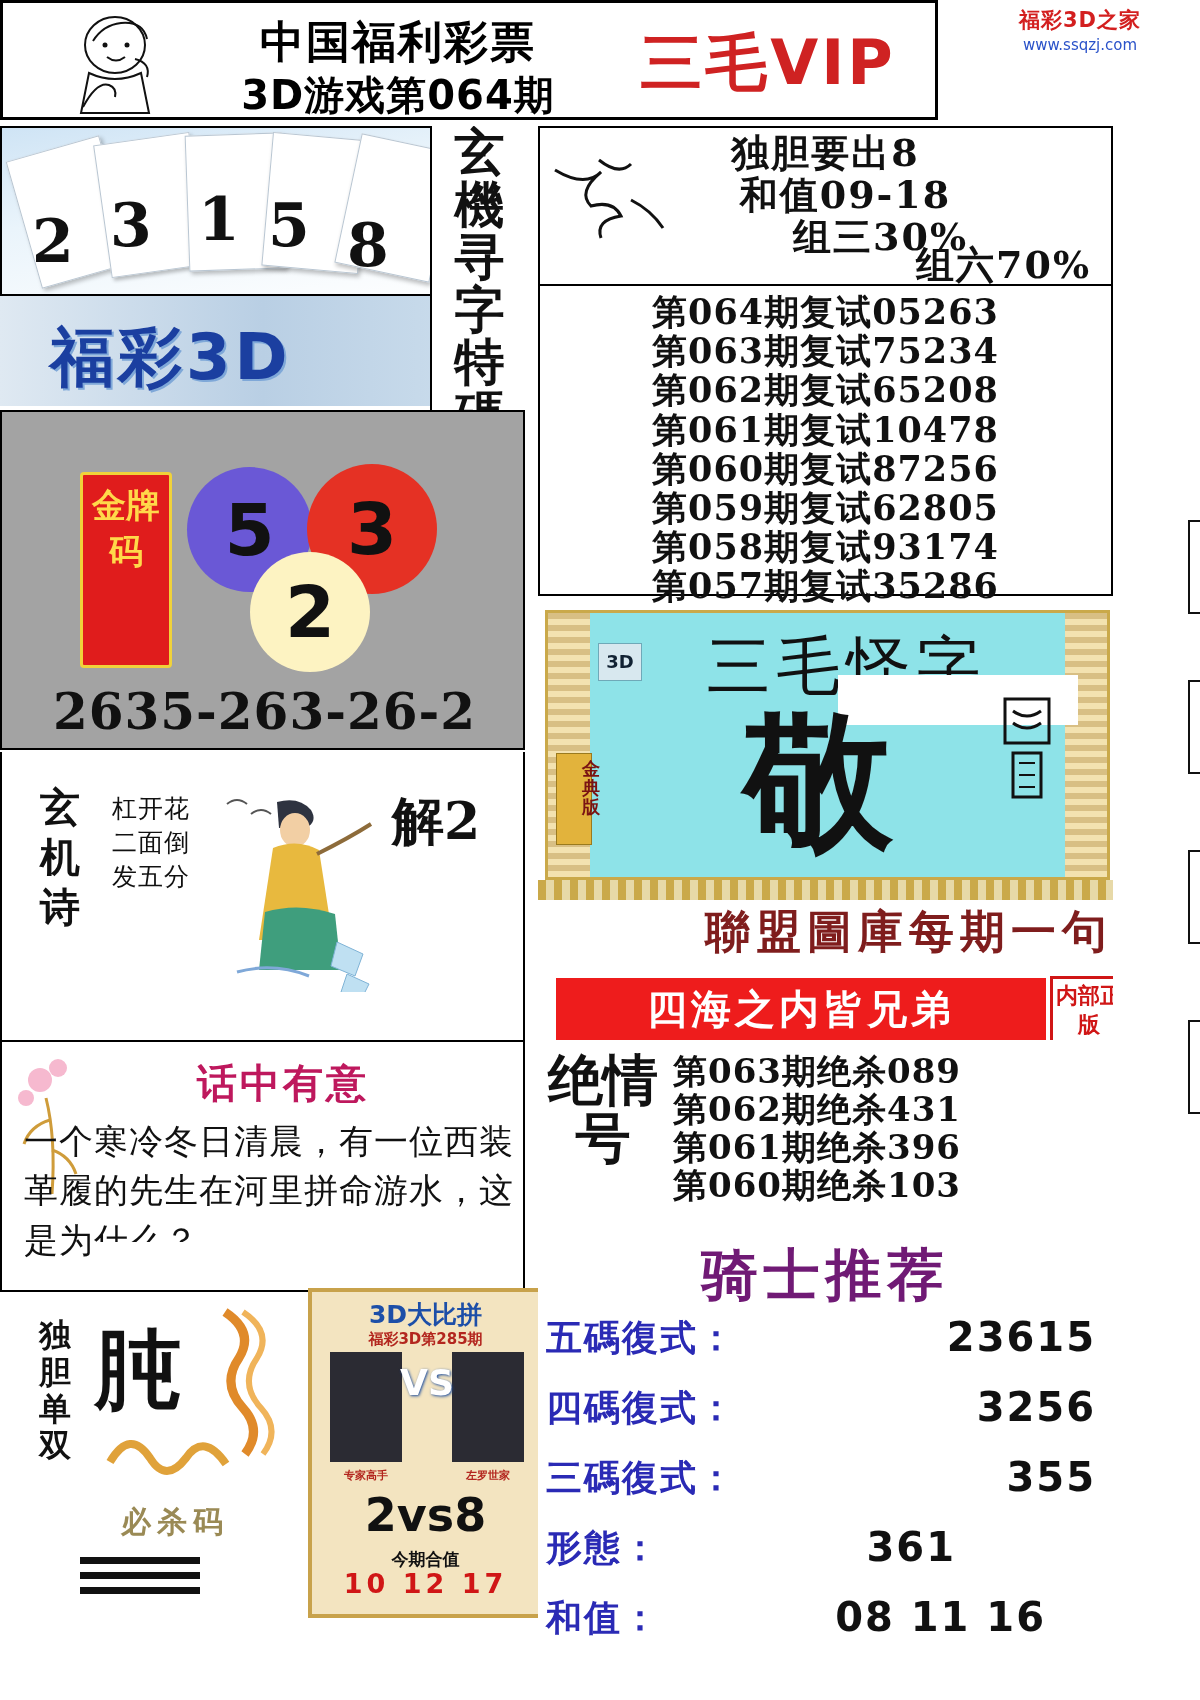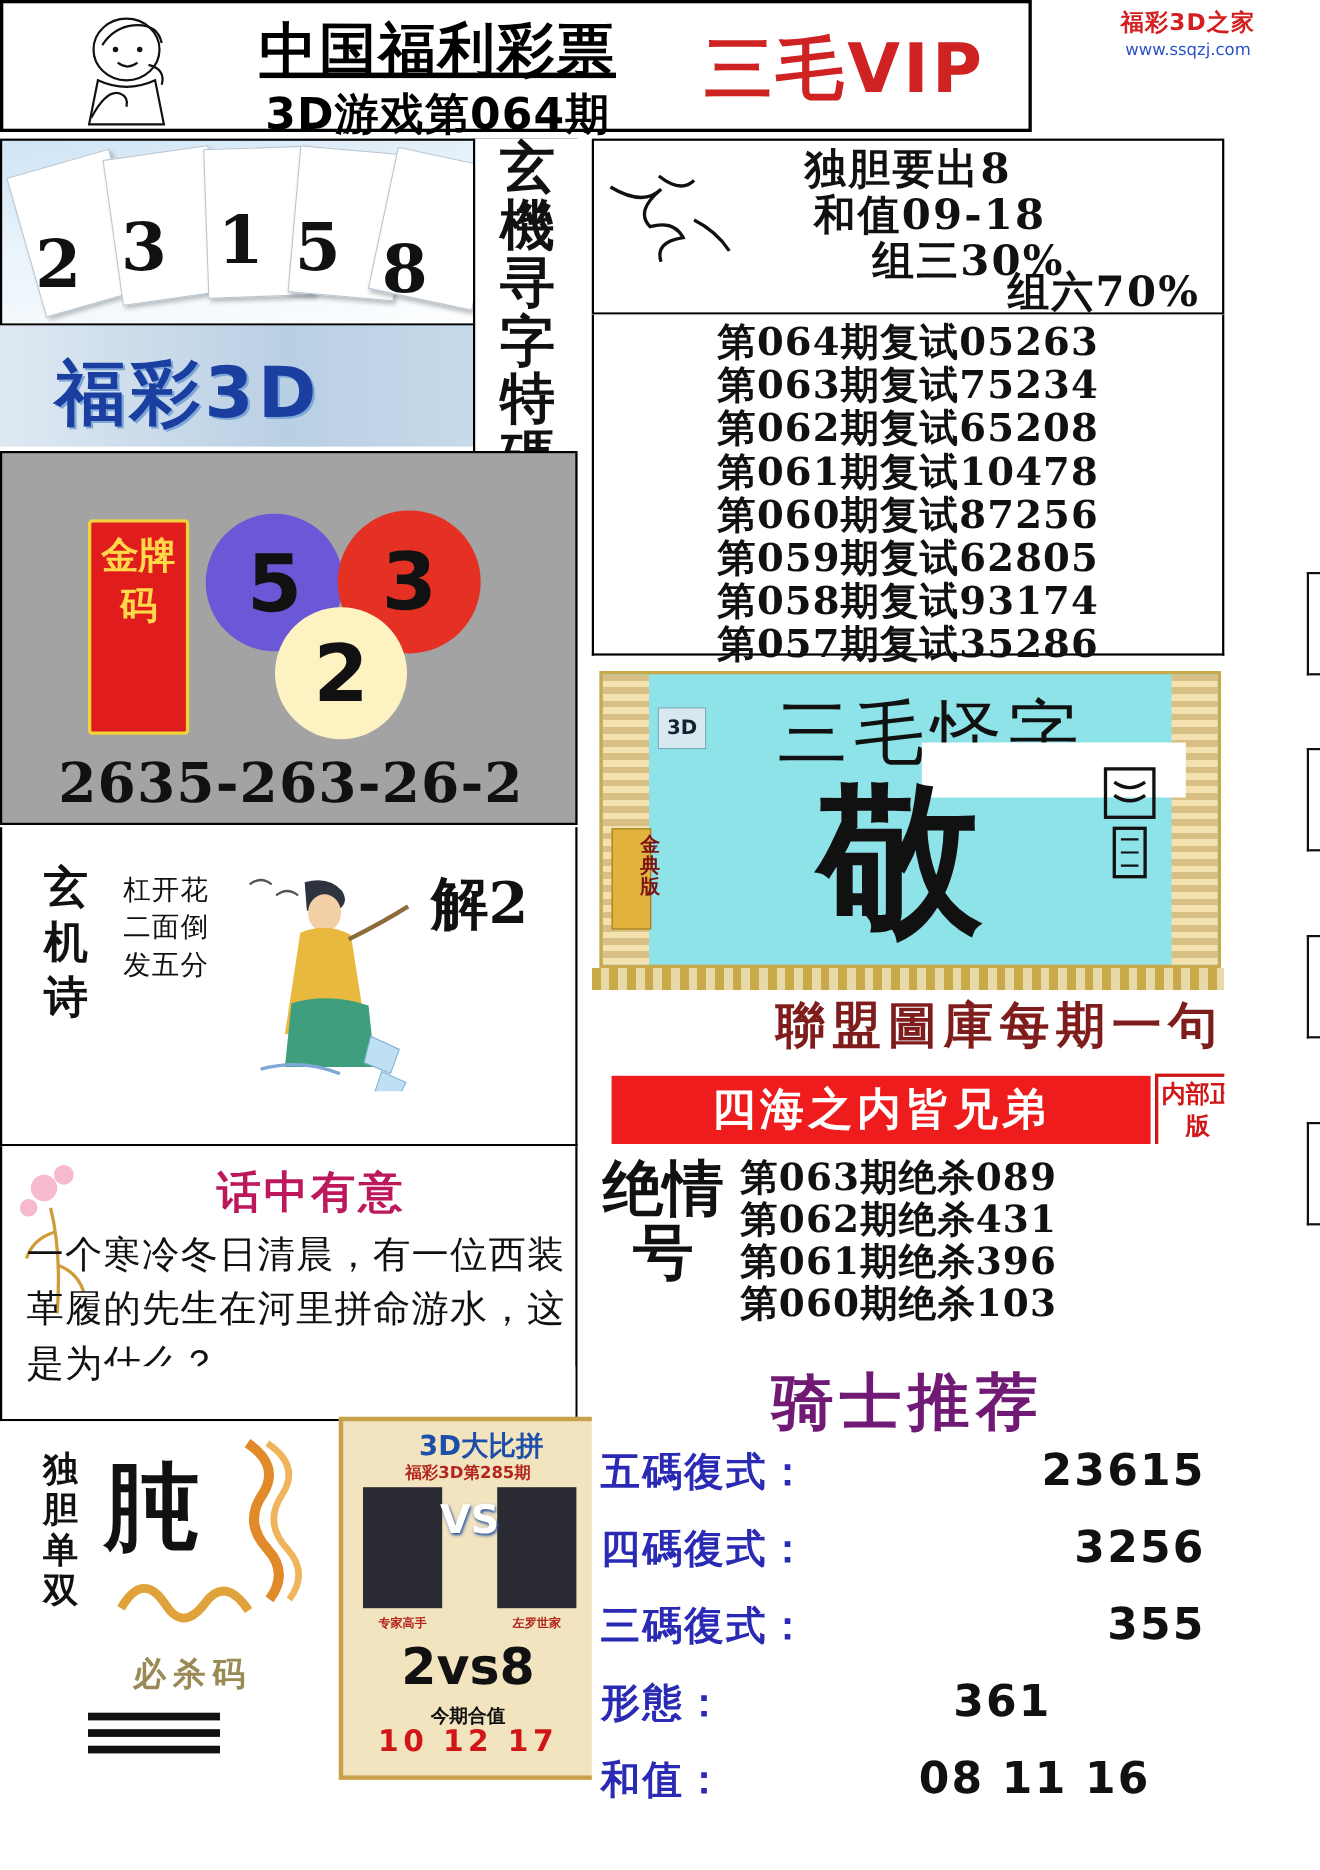--- a/index.html
+++ b/index.html
@@ -11,21 +11,21 @@
     overflow:hidden;
   }
   .page{position:relative;width:1200px;height:1700px;}
   .abs{position:absolute;}
 
   
   .hdr{left:0;top:0;width:938px;height:120px;border:3px solid #000;box-sizing:border-box;background:#fff;}
   .hdr-logo{left:40px;top:8px;width:140px;height:105px;}
   .hdr-title{left:200px;top:14px;width:390px;text-align:center;font-weight:bold;color:#000;
     font-family:"DejaVu Sans","Liberation Sans",sans-serif;line-height:1.15;}
-  .hdr-title .l1{font-size:52px;letter-spacing:2px;text-decoration:underline;}
+  .hdr-title .l1{font-size:44px;letter-spacing:2px;}
   .hdr-title .l2{font-size:40px;letter-spacing:1px;margin-top:4px;}
   .hdr-vip{left:600px;top:18px;width:330px;text-align:center;font-size:62px;font-weight:bold;color:#cf2222;
     font-family:"DejaVu Sans","Liberation Sans",sans-serif;letter-spacing:3px;}
   .brand{right:10px;top:6px;width:220px;text-align:center;}
   .brand .b1{font-size:21px;font-weight:bold;color:#d31f1f;letter-spacing:1px;}
   .brand .b2{font-size:15px;color:#2a52c9;margin-top:2px;}
 
   
   .cards-box{left:0;top:126px;width:525px;height:170px;border:2px solid #000;box-sizing:border-box;
     background:linear-gradient(170deg,#cfe4f5 0%,#eaf4fb 40%,#ffffff 100%);overflow:hidden;}
@@ -78,21 +78,21 @@
   .bl-big{left:95px;top:20px;font-size:86px;font-weight:bold;color:#111;font-family:"DejaVu Serif","Liberation Serif",serif;}
   .bl-small{left:70px;top:210px;width:210px;text-align:center;font-size:30px;font-weight:bold;color:#9a8a55;letter-spacing:6px;
     font-family:"DejaVu Serif","Liberation Serif",serif;}
   .bl-bar{left:80px;top:265px;width:120px;height:7px;background:#111;}
   .bl-bar2{left:80px;top:280px;width:120px;height:7px;background:#111;}
   .bl-bar3{left:80px;top:295px;width:120px;height:7px;background:#111;}
 
   .vs-box{left:308px;top:1288px;width:235px;height:330px;border:4px solid #c8a24b;box-sizing:border-box;
     background:#f3e4c0;overflow:hidden;}
   .vs-head{left:0;top:6px;width:227px;text-align:center;font-size:25px;font-weight:bold;color:#1d4fa8;
-    font-family:"DejaVu Sans","Liberation Sans",sans-serif;margin-left:12px;}
+    font-family:"DejaVu Sans","Liberation Sans",sans-serif;}
   .vs-sub{left:0;top:38px;width:227px;text-align:center;font-size:15px;color:#b3261e;font-weight:bold;}
   .vs-photo{position:absolute;top:60px;width:72px;height:110px;background:#2b2b33;}
   .vs-ph-l{left:18px;}
   .vs-ph-r{left:140px;}
   .vs-mid{left:84px;top:70px;width:62px;text-align:center;font-size:36px;font-weight:bold;color:#fff;
     text-shadow:1px 1px 3px #1a4b9e;}
   .vs-cap{position:absolute;top:176px;width:72px;text-align:center;font-size:11px;color:#b3261e;font-weight:bold;}
   .vs-main{left:0;top:196px;width:227px;text-align:center;font-size:46px;font-weight:bold;color:#111;
     font-family:"DejaVu Sans","Liberation Sans",sans-serif;}
   .vs-he{left:6px;top:256px;width:215px;text-align:center;font-size:17px;color:#111;font-weight:bold;}

